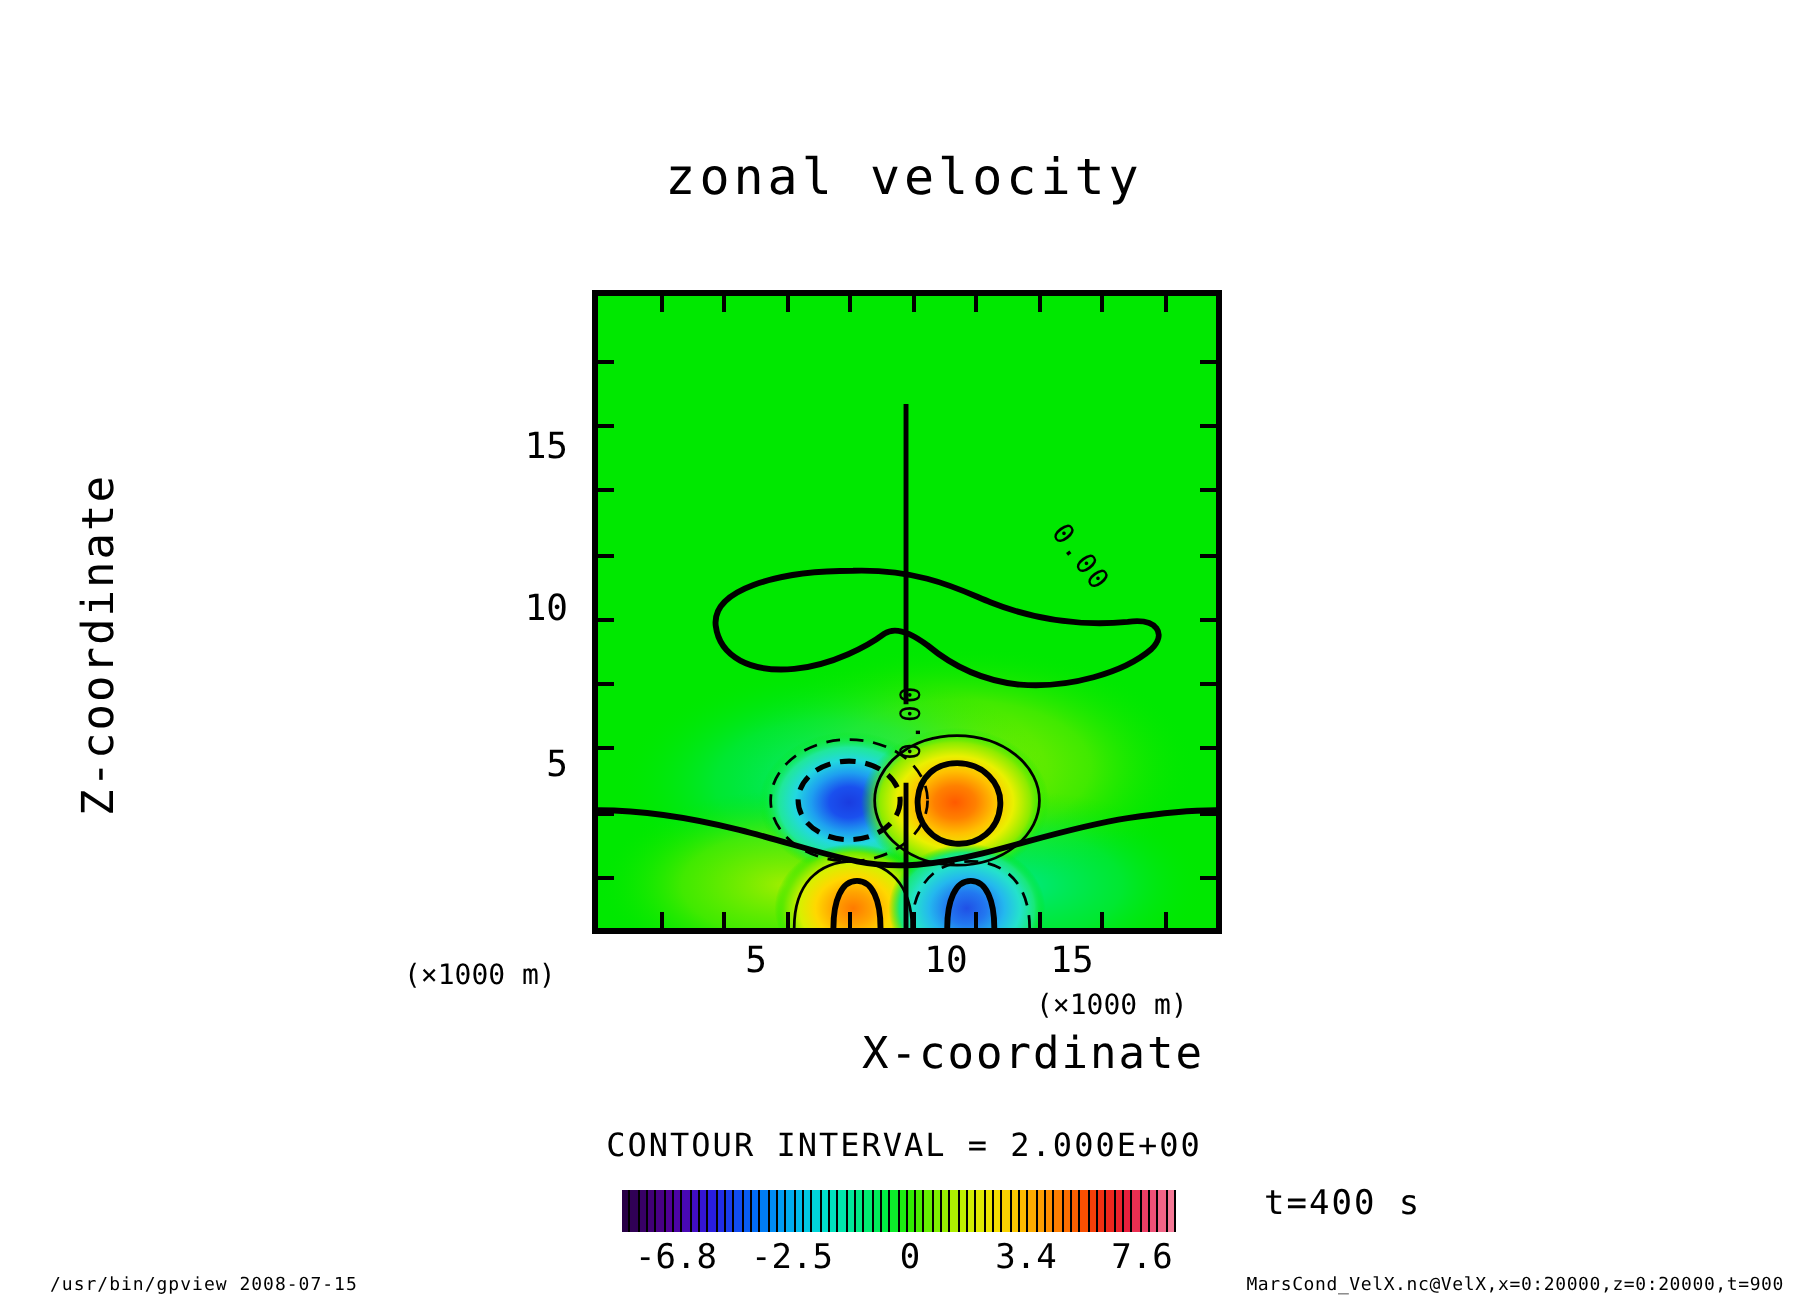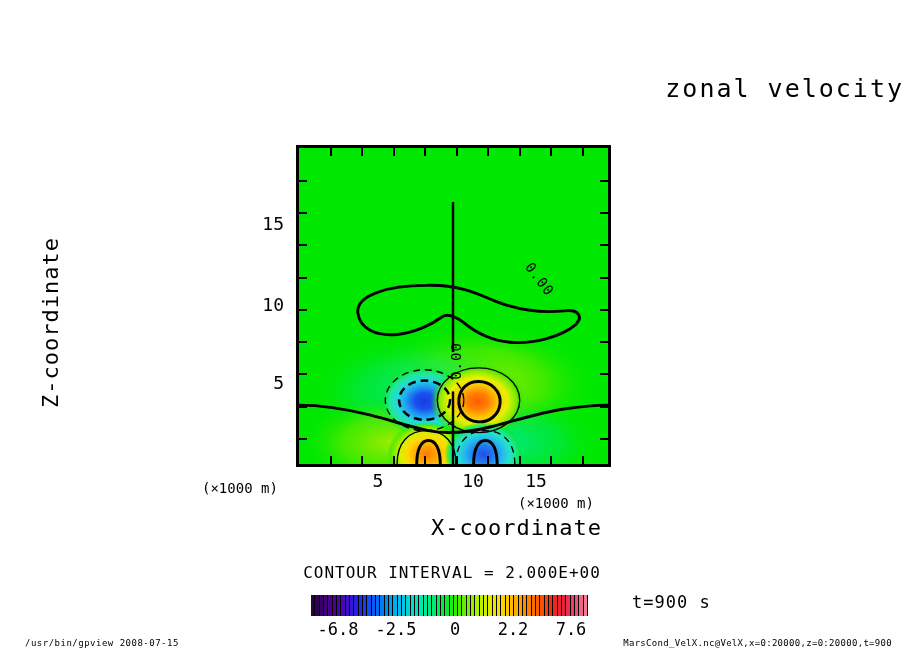--- a/index.html
+++ b/index.html
@@ -1,19 +1,19 @@
 <!DOCTYPE html>
 <html><head>
 <meta charset="utf-8">
 <style>
   html,body{margin:0;padding:0;background:#ffffff;}
   body{width:904px;height:654px;position:relative;overflow:hidden;
        font-family:"DejaVu Sans Mono","Liberation Mono",monospace;color:#000;}
   .abs{position:absolute;}
-  #title{left:0;top:74px;width:904px;text-align:right;font-size:25px;letter-spacing:2px;font-weight:400;}
+  #title{left:0;top:74px;width:904px;text-align:center;font-size:25px;letter-spacing:2px;font-weight:400;}
   #plotbox{left:296px;top:145px;width:315px;height:322px;border:3px solid #000;box-sizing:border-box;overflow:hidden;background:#00e800;}
   #field{position:absolute;left:0;top:0;width:100%;height:100%;}
   .tick{position:absolute;background:#000;}
   .xtk{width:2px;height:8px;bottom:0;}
   .xtkT{width:2px;height:8px;top:0;}
   .ytk{height:2px;width:8px;left:0;}
   .ytkR{height:2px;width:8px;right:0;}
   .xlab{position:absolute;top:470px;font-size:18px;text-align:center;width:40px;}
   .ylab{position:absolute;left:252px;font-size:18px;text-align:right;width:32px;}
   #yaxis-title{left:-60px;top:310px;width:220px;text-align:center;font-size:22px;
@@ -249,19 +249,19 @@
       <div class="cseg" style="background: rgb(234, 47, 81);"></div>
       <div class="cseg" style="background: rgb(237, 62, 100);"></div>
       <div class="cseg" style="background: rgb(239, 80, 118);"></div>
       <div class="cseg" style="background: rgb(242, 100, 134);"></div>
       <div class="cseg" style="background: rgb(245, 120, 150);"></div>
     </div>
 </div>
 <div class="cblab" style="left:313px;">-6.8</div>
 <div class="cblab" style="left:371px;">-2.5</div>
 <div class="cblab" style="left:430px;">0</div>
-<div class="cblab" style="left:488px;">2.2</div>
+<div class="cblab" style="left:488px;">3.4</div>
 <div class="cblab" style="left:546px;">7.6</div>
 
-<div class="abs" id="tlabel">t=900 s</div>
+<div class="abs" id="tlabel">t=400 s</div>
 
 <div class="abs" id="footer-left">/usr/bin/gpview  2008-07-15</div>
 <div class="abs" id="footer-right">MarsCond_VelX.nc@VelX,x=0:20000,z=0:20000,t=900</div>
 
 </body></html>

